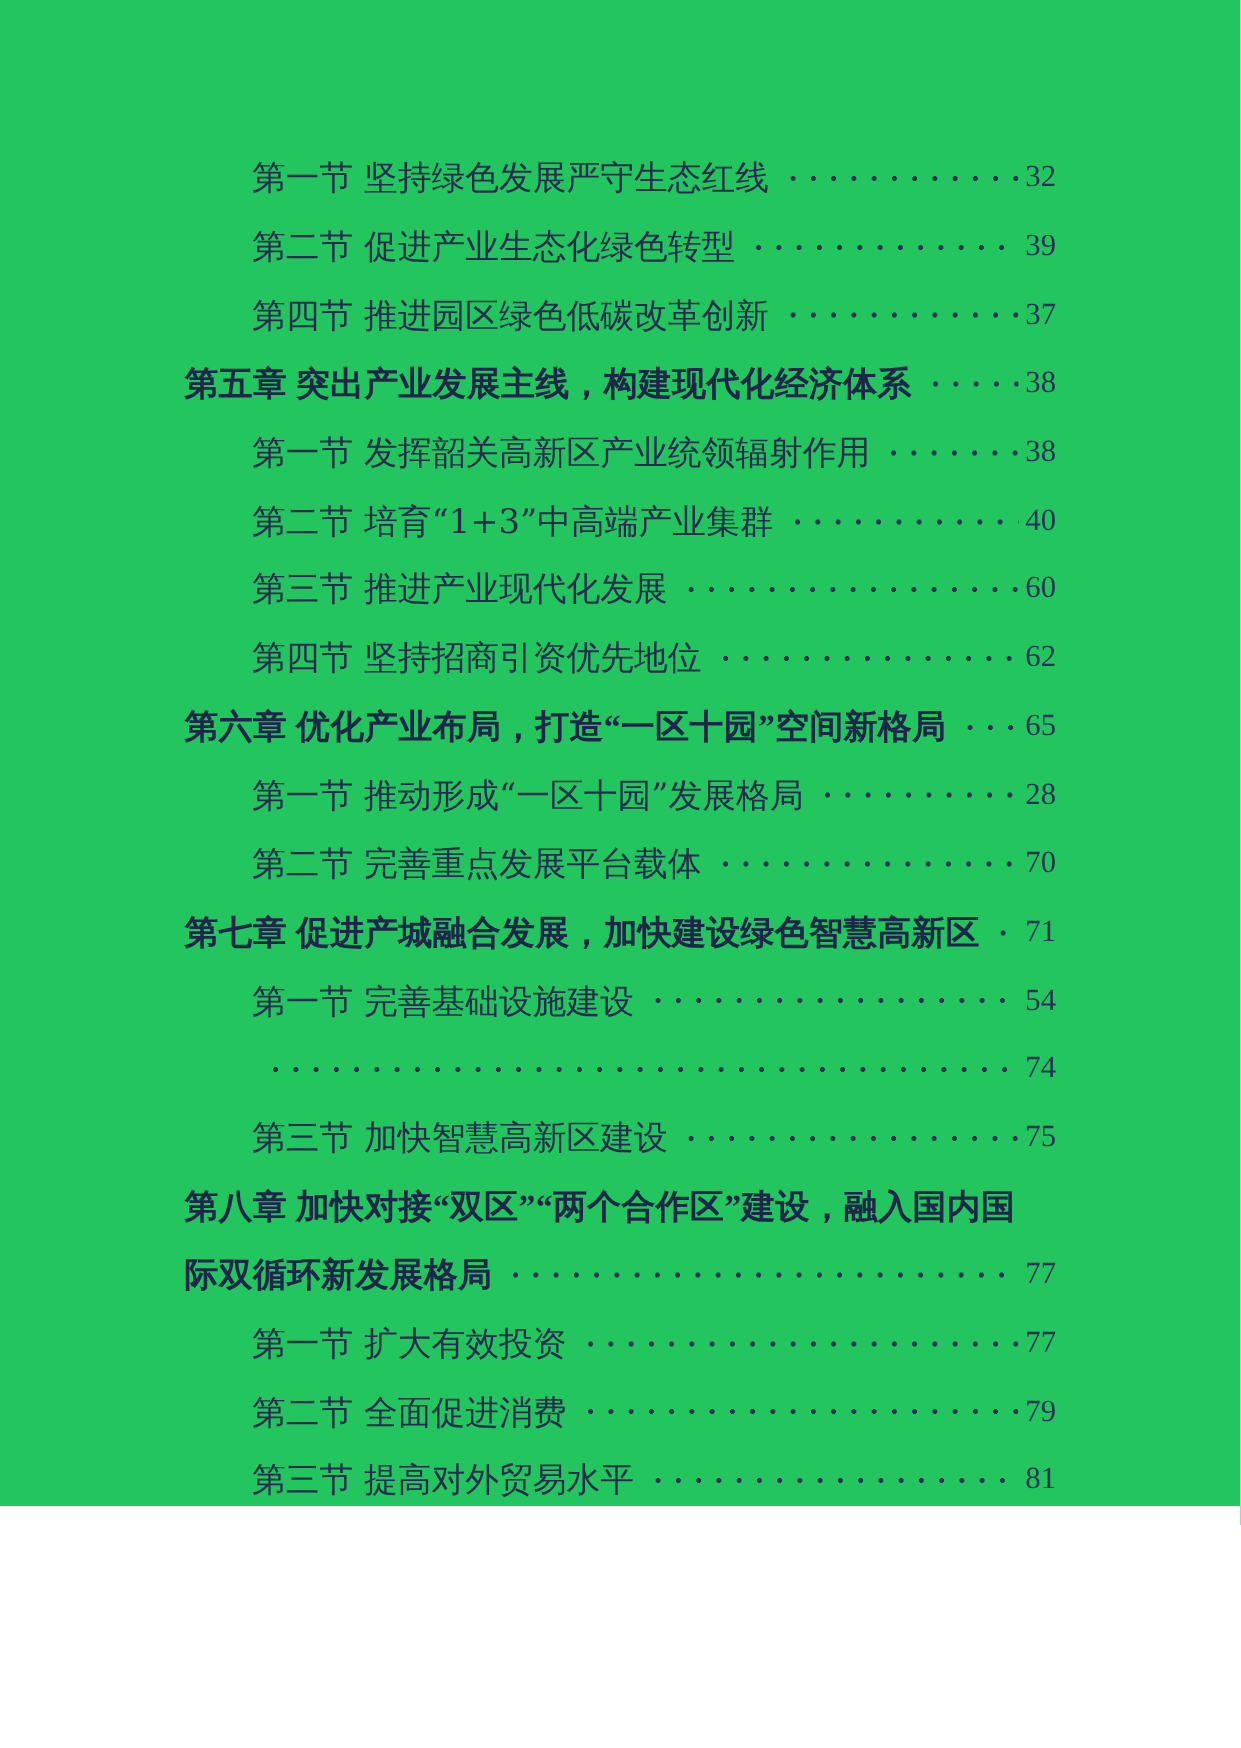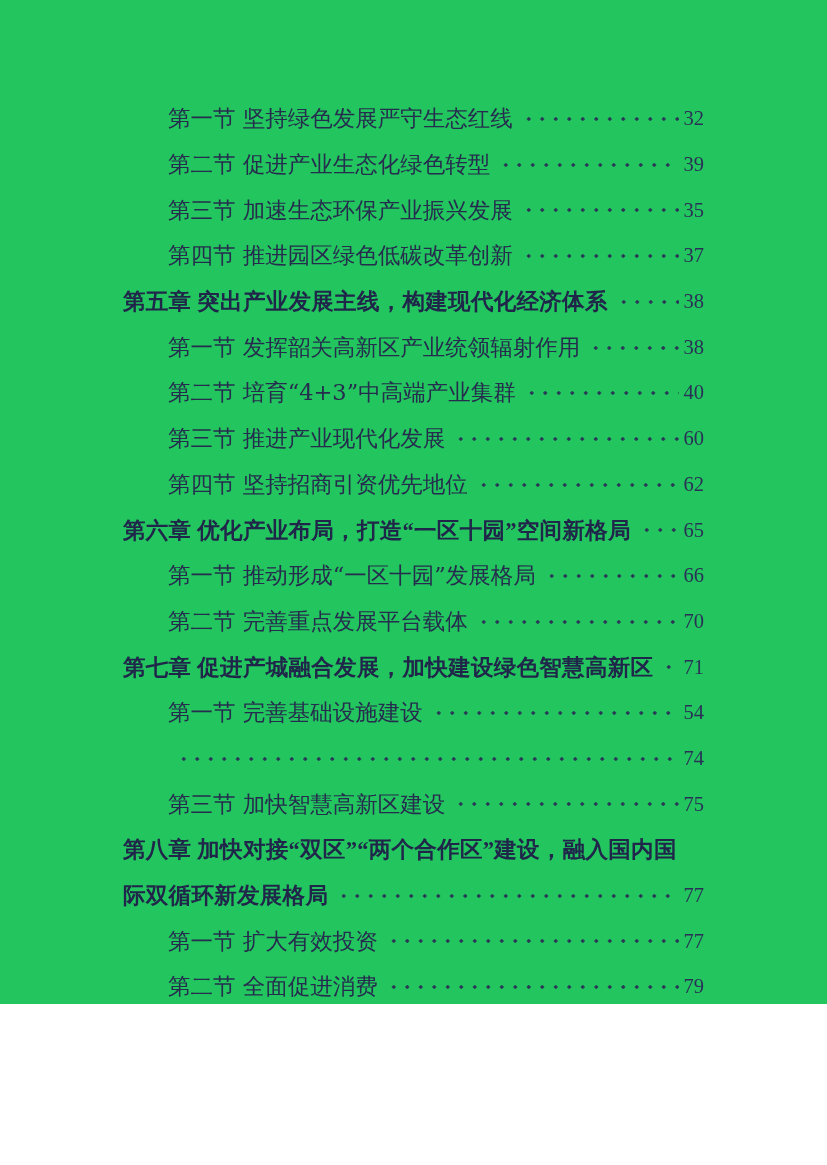--- a/index.html
+++ b/index.html
@@ -80,41 +80,36 @@
         <span class="toc-title">第一节 坚持绿色发展严守生态红线</span>
         <span class="dots"></span>
         <span class="pagenum">32</span>
       </div>
       <div class="toc-row section">
         <span class="toc-title">第二节 促进产业生态化绿色转型</span>
         <span class="dots"></span>
         <span class="pagenum">39</span>
       </div>
       <div class="toc-row section">
-        <span class="toc-title">第三节 加速生态环保产业振兴发展</span>
-        <span class="dots"></span>
-        <span class="pagenum">35</span>
-      </div>
-      <div class="toc-row section">
         <span class="toc-title">第四节 推进园区绿色低碳改革创新</span>
         <span class="dots"></span>
         <span class="pagenum">37</span>
       </div>
       <div class="toc-row chapter">
         <span class="toc-title">第五章 突出产业发展主线，构建现代化经济体系</span>
         <span class="dots"></span>
         <span class="pagenum">38</span>
       </div>
       <div class="toc-row section">
         <span class="toc-title">第一节 发挥韶关高新区产业统领辐射作用</span>
         <span class="dots"></span>
         <span class="pagenum">38</span>
       </div>
       <div class="toc-row section">
-        <span class="toc-title">第二节 培育“4+3”中高端产业集群</span>
+        <span class="toc-title">第二节 培育“1+3”中高端产业集群</span>
         <span class="dots"></span>
         <span class="pagenum">40</span>
       </div>
       <div class="toc-row section">
         <span class="toc-title">第三节 推进产业现代化发展</span>
         <span class="dots"></span>
         <span class="pagenum">60</span>
       </div>
       <div class="toc-row section">
         <span class="toc-title">第四节 坚持招商引资优先地位</span>
@@ -122,21 +117,21 @@
         <span class="pagenum">62</span>
       </div>
       <div class="toc-row chapter">
         <span class="toc-title">第六章 优化产业布局，打造“一区十园”空间新格局</span>
         <span class="dots"></span>
         <span class="pagenum">65</span>
       </div>
       <div class="toc-row section">
         <span class="toc-title">第一节 推动形成“一区十园”发展格局</span>
         <span class="dots"></span>
-        <span class="pagenum">66</span>
+        <span class="pagenum">28</span>
       </div>
       <div class="toc-row section">
         <span class="toc-title">第二节 完善重点发展平台载体</span>
         <span class="dots"></span>
         <span class="pagenum">70</span>
       </div>
       <div class="toc-row chapter">
         <span class="toc-title">第七章 促进产城融合发展，加快建设绿色智慧高新区</span>
         <span class="dots"></span>
         <span class="pagenum">71</span>

